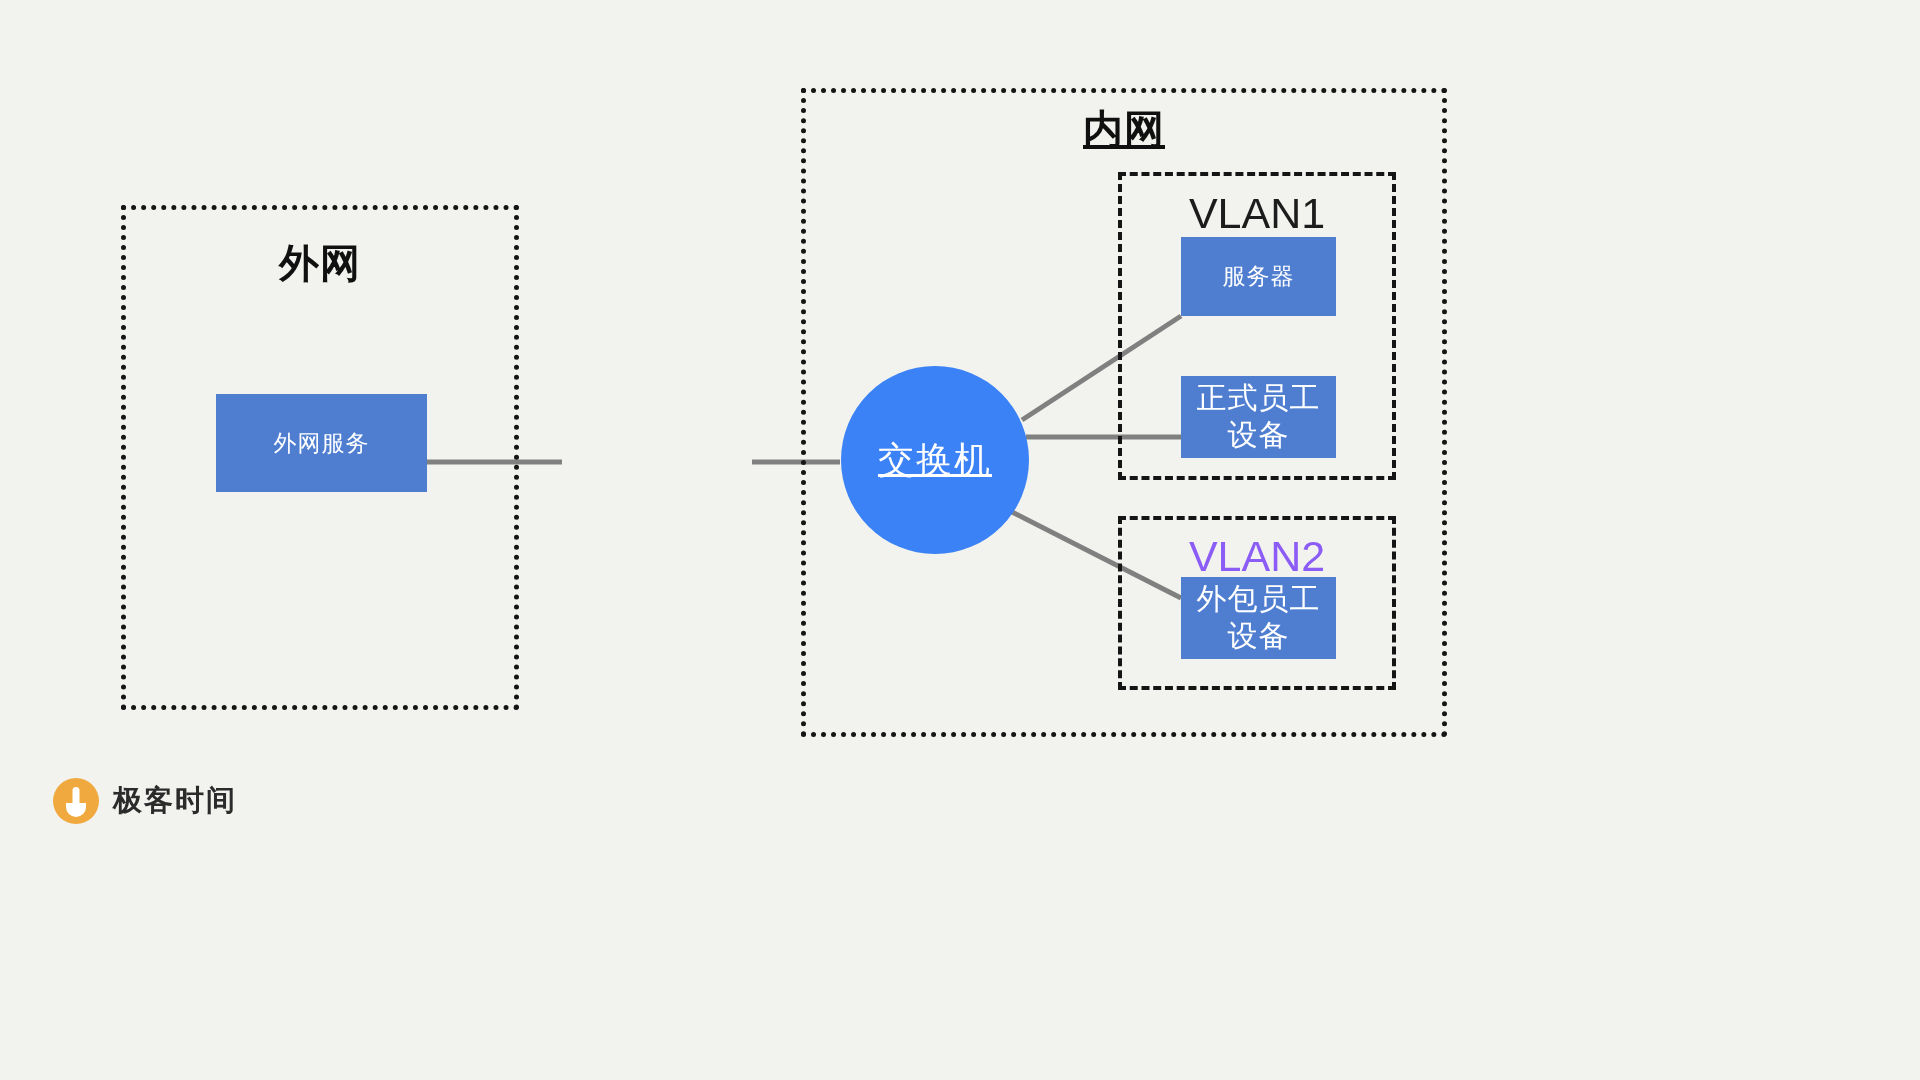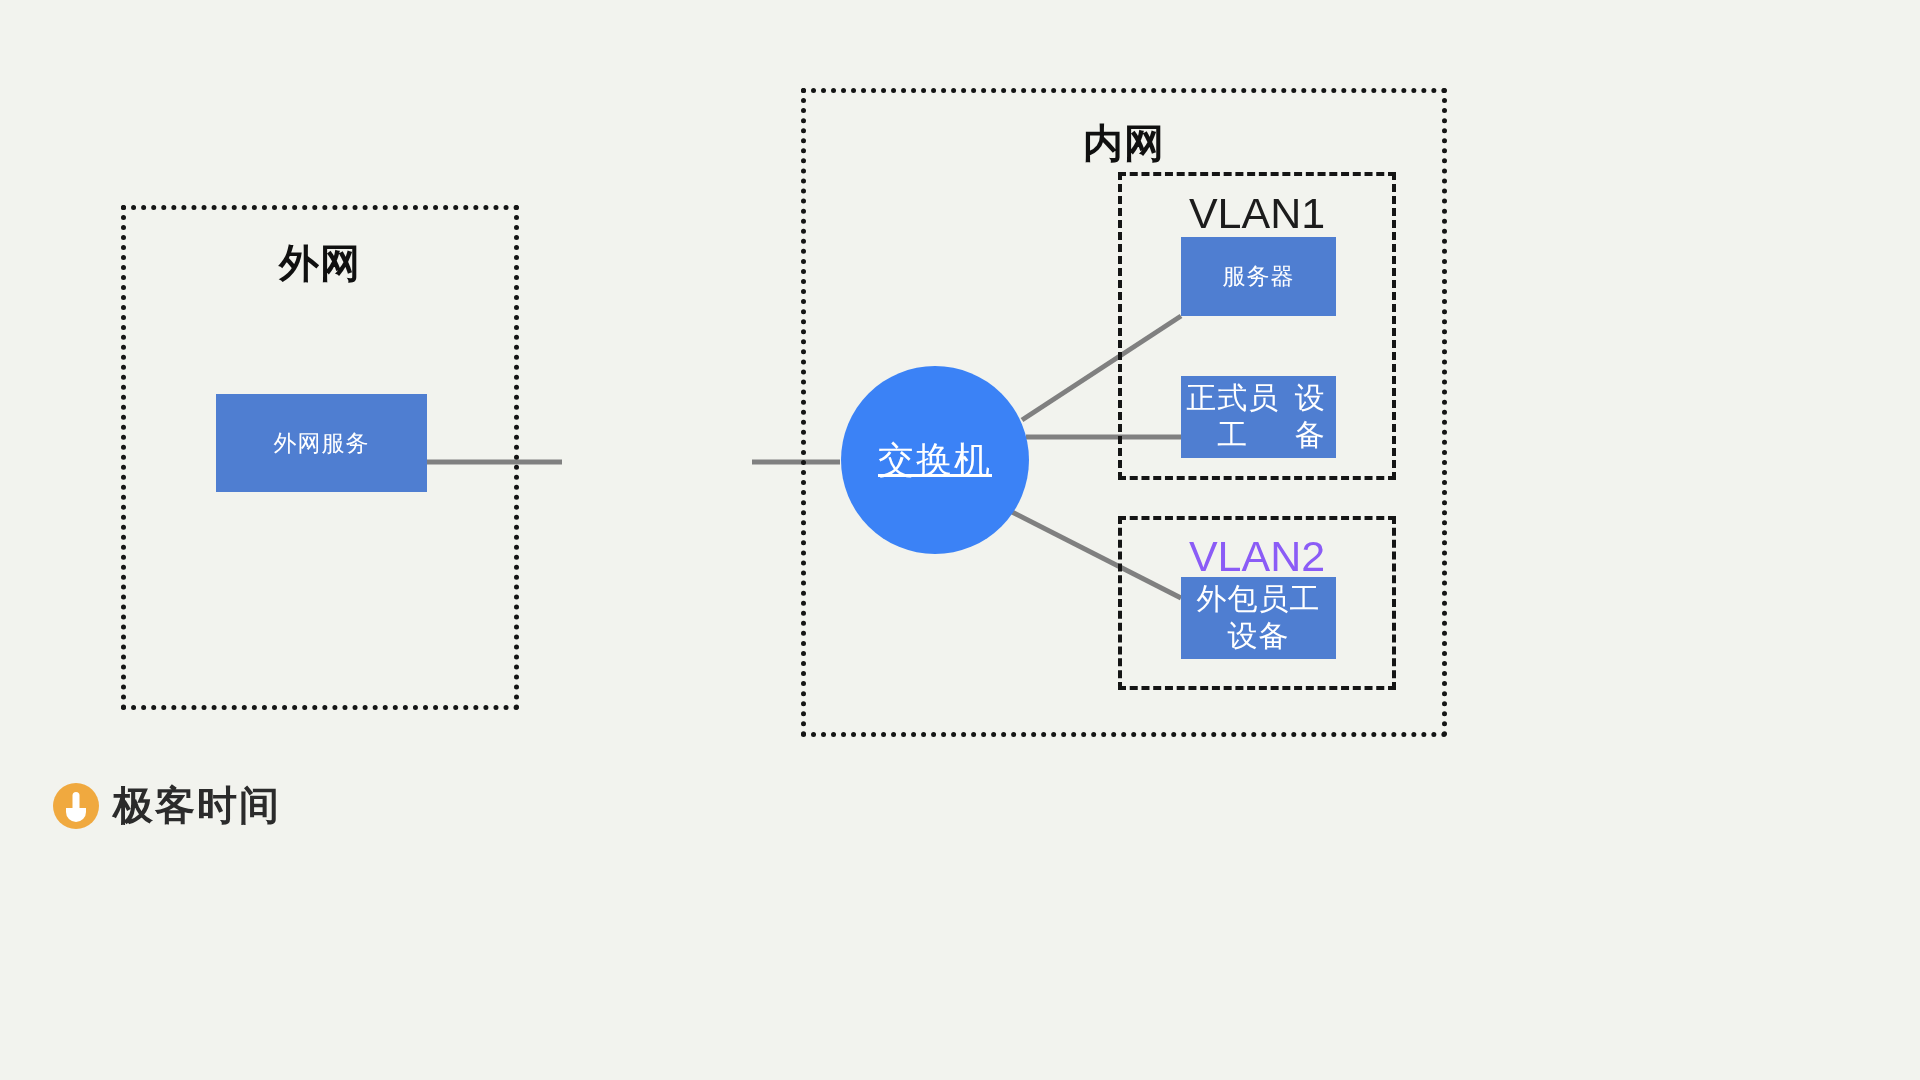--- a/index.html
+++ b/index.html
@@ -123,21 +123,21 @@
     position: absolute;
     left: 50%;
     top: 25px;
     transform: translateX(-50%);
     width: 20px;
     height: 14px;
     border-radius: 0 0 11px 11px;
     background: #FFFFFF;
   }
   .logo-text {
-    font-size: 40px;
+    font-size: 29px;
     font-weight: bold;
     color: #2b2b2b;
     letter-spacing: 2px;
   }
 </style>
 </head>
 <body>
 
 <div id="stage">
 
@@ -157,30 +157,30 @@
   <div class="zone zone-dotted" style="left:121px; top:205px; width:398px; height:505px;">
     <div class="zone-title" style="top:26px;">外网</div>
   </div>
 
   <div class="node-box" style="left:208px; top:394px; width:211px; height:98px;margin-left:8px;">外网服务</div>
 
 
   <div class="node-circle" style="left:841px; top:366px; width:188px; height:188px; background:#3b82f6;text-decoration:underline;">交换机</div>
 
   <div class="zone zone-dotted" style="left:801px; top:88px; width:646px; height:649px;">
-    <div class="zone-title" style="top:23px;">内网</div>
+    <div class="zone-title" style="top:9px;text-decoration:underline;">内网</div>
   </div>
 
   <div class="zone zone-dashed" style="left:1118px; top:172px; width:278px; height:308px;">
     <div class="vlan-title" style="top:13px;">VLAN1</div>
   </div>
 
   <div class="node-box" style="left:1181px; top:237px; width:155px; height:79px;">服务器</div>
 
-  <div class="node-box small" style="left:1181px; top:376px; width:155px; height:82px; ">
+  <div class="node-box small" style="left:1181px; top:376px; width:155px; height:82px; flex-direction:column;">
     <span>正式员工</span>
     <span>设备</span>
   </div>
 
   <div class="zone zone-dashed" style="left:1118px; top:516px; width:278px; height:174px;">
     <div class="vlan-title muted" style="top:12px;">VLAN2</div>
   </div>
 
   <div class="node-box small" style="left:1181px; top:577px; width:155px; height:82px; flex-direction:column;">
     <span>外包员工</span>

